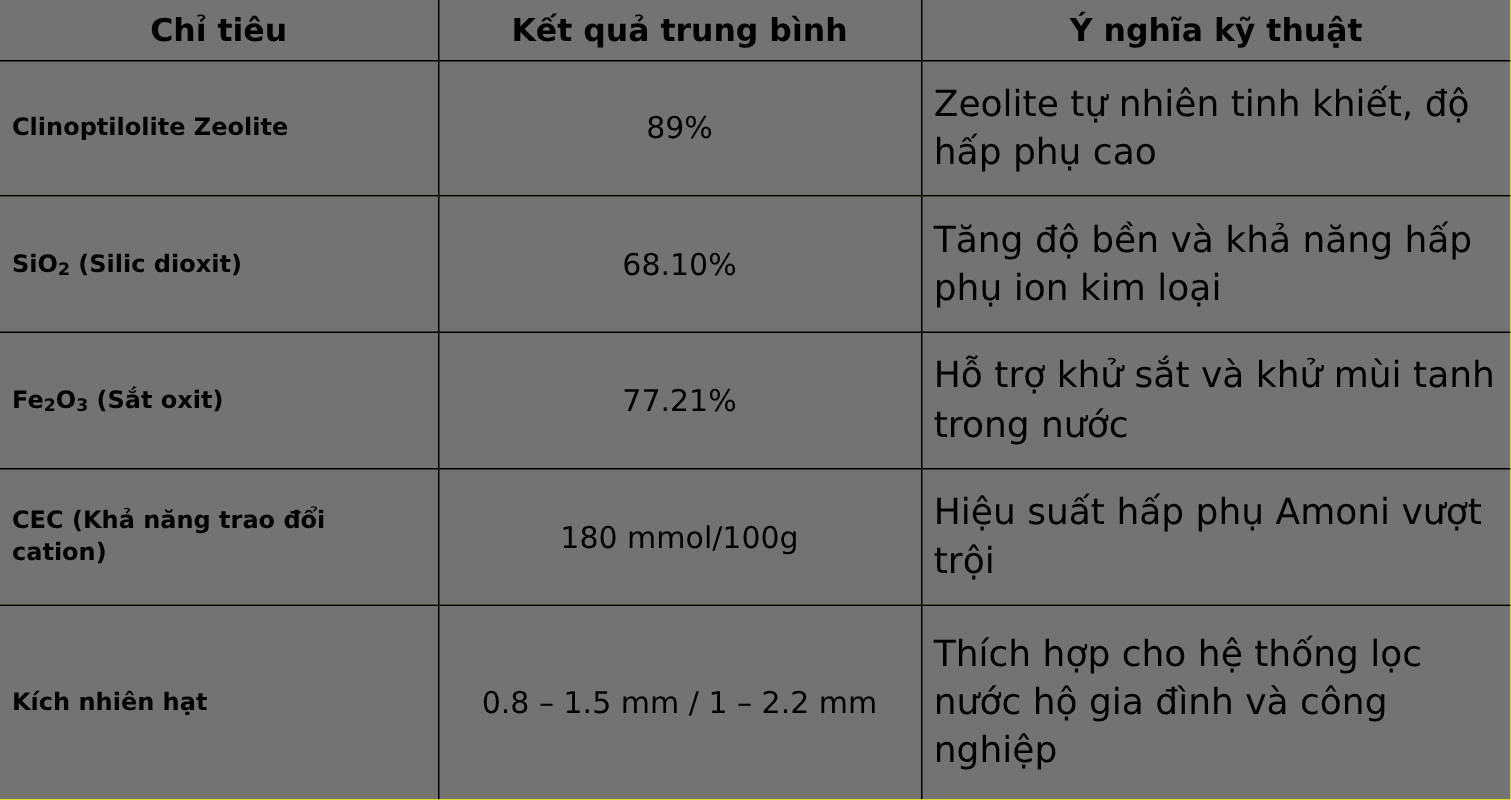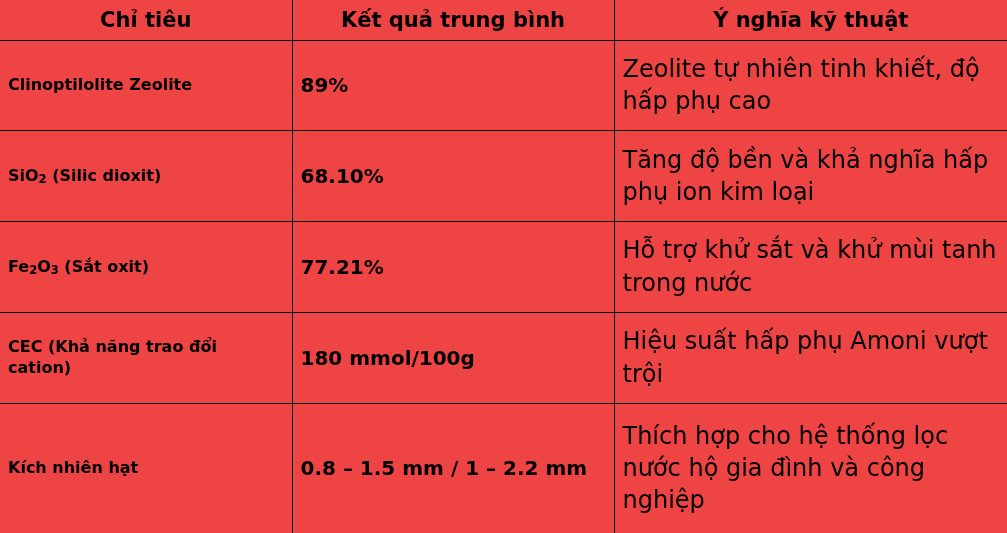--- a/index.html
+++ b/index.html
@@ -20,21 +20,21 @@
     table-layout: fixed;
     background: #ffff00;
   }
   table.spec-table col.c1 { width: 292px; }
   table.spec-table col.c2 { width: 322px; }
   table.spec-table col.c3 { width: 393px; }
 
   table.spec-table th,
   table.spec-table td {
     border: 1px solid #000000;
-    background: #ef4444;
+    background: #737373;
     vertical-align: middle;
     padding: 4px 8px;
     box-sizing: border-box;
   }
   
   table.spec-table tr > th:first-child,
   table.spec-table tr > td:first-child { border-left: none; }
   table.spec-table tr > th:last-child,
   table.spec-table tr > td:last-child { border-right: none; }
   table.spec-table tr:first-child > th { border-top: none; }
@@ -50,22 +50,22 @@
   }
   td.col-name {
     font-size: 16px;
     font-weight: bold;
     text-align: left;
     color: #000000;
     line-height: 1.28;
   }
   td.col-value {
     font-size: 20px;
-    font-weight: bold;
-    text-align: left;
+    font-weight: normal;
+    text-align: center;
     color: #000000;
     line-height: 1.3;
   }
   td.col-meaning {
     font-size: 24px;
     font-weight: normal;
     text-align: left;
     color: #000000;
     line-height: 1.35;
   }
@@ -94,21 +94,21 @@
   </thead>
   <tbody>
     <tr>
       <td class="col-name"><span>Clinoptilolite Zeolite</span></td>
       <td class="col-value">89%</td>
       <td class="col-meaning">Zeolite tự nhiên tinh khiết, độ hấp phụ cao</td>
     </tr>
     <tr>
       <td class="col-name"><span>SiO</span><sub>2</sub><span> (Silic dioxit)</span></td>
       <td class="col-value">68.10%</td>
-      <td class="col-meaning">Tăng độ bền và khả nghĩa hấp phụ ion kim loại</td>
+      <td class="col-meaning">Tăng độ bền và khả năng hấp phụ ion kim loại</td>
     </tr>
     <tr>
       <td class="col-name"><span>Fe</span><sub>2</sub><span>O</span><sub>3</sub><span> (Sắt oxit)</span></td>
       <td class="col-value">77.21%</td>
       <td class="col-meaning">Hỗ trợ khử sắt và khử mùi tanh trong nước</td>
     </tr>
     <tr>
       <td class="col-name"><span>CEC (Khả năng trao đổi cation)</span></td>
       <td class="col-value">180 mmol/100g</td>
       <td class="col-meaning">Hiệu suất hấp phụ Amoni vượt trội</td>

